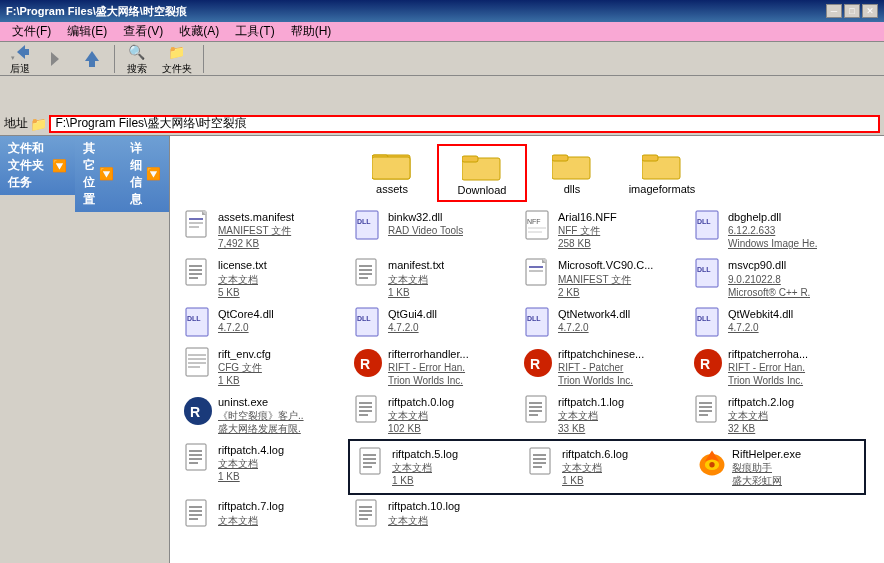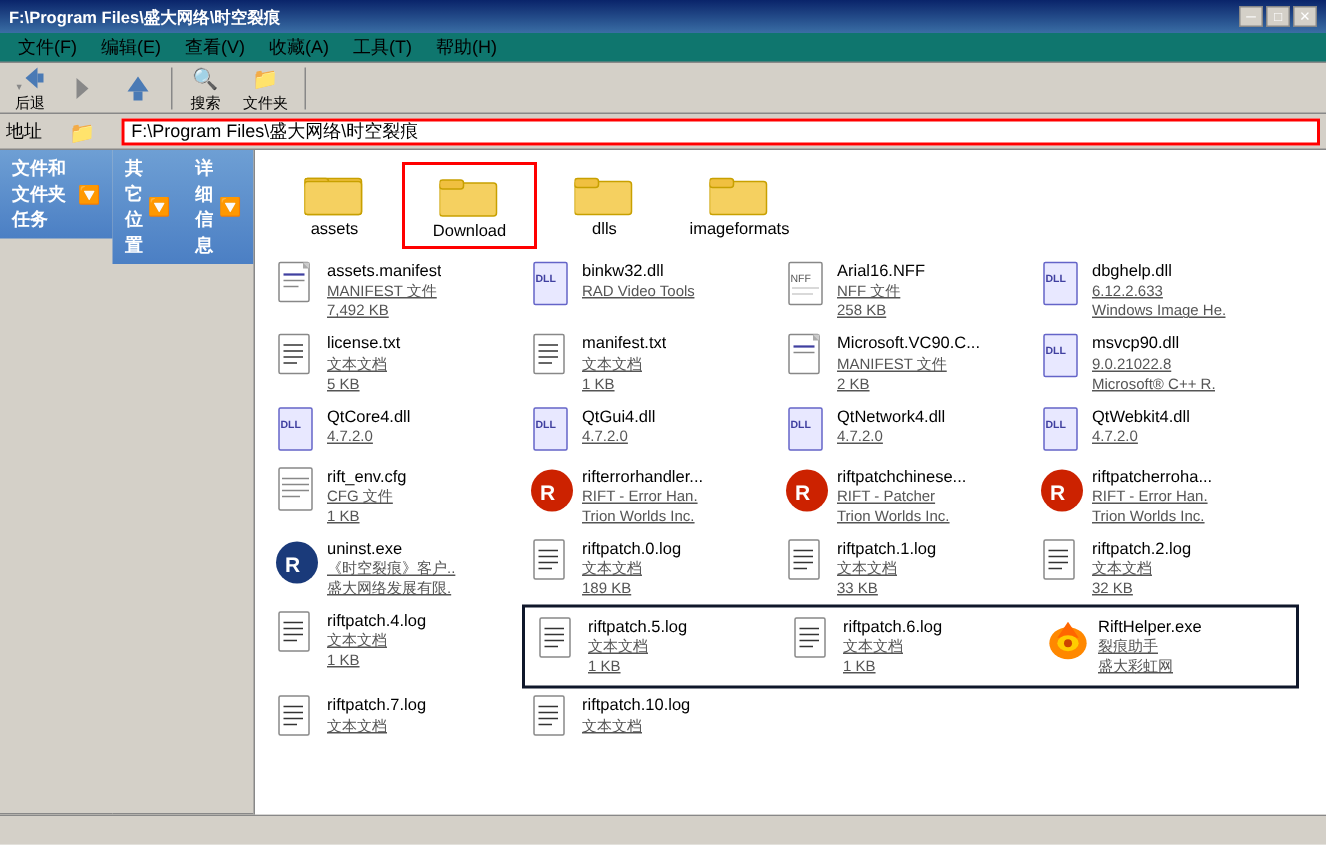--- a/index.html
+++ b/index.html
@@ -28,21 +28,21 @@
       width: 16px; height: 14px;
       background: #d4d0c8;
       border: 1px solid #888;
       font-size: 9px;
       display: flex; align-items: center; justify-content: center;
       cursor: pointer;
     }
 
     
     .menu-bar {
-      background: #0f766e;
+      background: #f9a8d4;
       display: flex;
       align-items: center;
       height: 20px;
       padding: 0 4px;
       border-bottom: 1px solid #888;
     }
     .menu-item {
       padding: 2px 8px;
       font-size: 12px;
       cursor: pointer;
@@ -80,21 +80,22 @@
     }
 
     
     .address-bar {
       background: #d4d0c8;
       display: flex;
       align-items: center;
       height: 24px;
       padding: 0 4px;
       border-bottom: 1px solid #888;
-      gap: 16px;
+      gap: 0;
+      margin-top: 36px;
     }
     .address-label { font-size: 12px; white-space: nowrap; }
     .address-input {
       flex: 1;
       height: 18px;
       border: 2px solid #ff0000;
       background: white;
       padding: 0 4px;
       font-size: 12px;
       font-family: "SimSun", "宋体", sans-serif;
@@ -280,21 +281,21 @@
     <div class="panel-section">
       <div class="panel-header">
         <span>详细信息</span>
         <span>🔽</span>
       </div>
     </div>
   </div>
 
   <div class="file-area">
 
-    <div style="display:flex; flex-direction:row; flex-wrap:wrap; margin-bottom:4px;">
+    <div style="display:flex; flex-direction:row; flex-wrap:wrap; margin-bottom:4px;justify-content:center;">
 
       <div class="folder-item">
         <div class="folder-icon-large">
           <svg width="40" height="32" viewBox="0 0 40 32">
             <rect x="0" y="6" width="38" height="24" rx="2" fill="#f0c040" stroke="#c8a000" stroke-width="1"></rect>
             <rect x="0" y="6" width="16" height="6" rx="2" fill="#f0c040" stroke="#c8a000" stroke-width="1"></rect>
             <rect x="0" y="8" width="38" height="22" rx="2" fill="#f5d060" stroke="#c8a000" stroke-width="1"></rect>
           </svg>
         </div>
         <div class="folder-label">assets</div>
@@ -590,21 +591,21 @@
             <rect x="2" y="1" width="20" height="26" rx="1" fill="white" stroke="#888" stroke-width="1"></rect>
             <line x1="5" y1="8" x2="18" y2="8" stroke="#333" stroke-width="1"></line>
             <line x1="5" y1="12" x2="18" y2="12" stroke="#333" stroke-width="1"></line>
             <line x1="5" y1="16" x2="18" y2="16" stroke="#333" stroke-width="1"></line>
             <line x1="5" y1="20" x2="14" y2="20" stroke="#333" stroke-width="1"></line>
           </svg>
         </div>
         <div class="file-info">
           <div class="file-name">riftpatch.0.log</div>
           <div class="file-meta">文本文档</div>
-          <div class="file-meta">189 KB</div>
+          <div class="file-meta">102 KB</div>
         </div>
       </div>
 
       <div class="file-item">
         <div class="file-icon">
           <svg width="28" height="32" viewBox="0 0 28 32">
             <rect x="2" y="1" width="20" height="26" rx="1" fill="white" stroke="#888" stroke-width="1"></rect>
             <line x1="5" y1="8" x2="18" y2="8" stroke="#333" stroke-width="1"></line>
             <line x1="5" y1="12" x2="18" y2="12" stroke="#333" stroke-width="1"></line>
             <line x1="5" y1="16" x2="18" y2="16" stroke="#333" stroke-width="1"></line>

